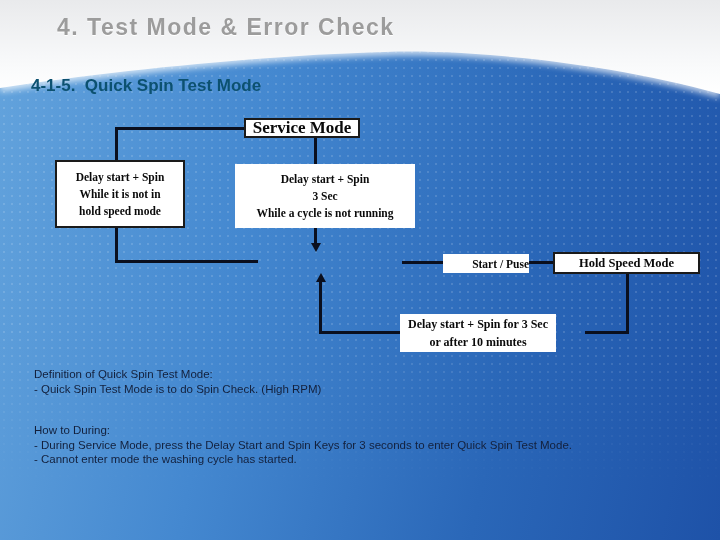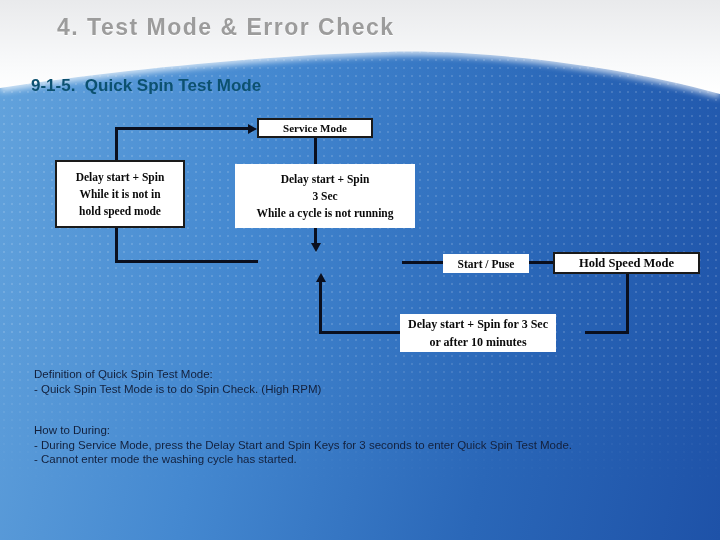--- a/index.html
+++ b/index.html
@@ -58,21 +58,21 @@
           <stop offset="0" stop-color="#e9eaec"></stop>
           <stop offset="0.75" stop-color="#fafbfc"></stop>
           <stop offset="1" stop-color="#ffffff"></stop>
         </linearGradient>
       </defs>
       <path d="M0,0 L720,0 L720,94 C610,63 470,49 385,52 C270,55 115,70 0,88 Z" fill="url(#topGrad)"></path>
     </svg>
   </div>
 
   <div class="page-title">4. Test Mode &amp; Error Check</div>
-  <div class="sub-title">9-1-5.  Quick Spin Test Mode</div>
+  <div class="sub-title">4-1-5.  Quick Spin Test Mode</div>
 
   <div class="fc-line" style="left:115px;top:127px;width:3px;height:34px;"></div>
   <div class="fc-line" style="left:115px;top:127px;width:134px;height:3px;"></div>
   <div class="arrow arrow-right" style="left:248px;top:123.5px;"></div>
 
   <div class="fc-line" style="left:314px;top:137px;width:3px;height:28px;"></div>
 
   <div class="fc-line" style="left:314px;top:228px;width:3px;height:17px;"></div>
   <div class="arrow arrow-down" style="left:310.5px;top:243px;"></div>
 
@@ -81,38 +81,38 @@
 
   <div class="fc-line" style="left:402px;top:261px;width:41px;height:3px;"></div>
   <div class="fc-line" style="left:529px;top:261px;width:24px;height:3px;"></div>
 
   <div class="fc-line" style="left:626px;top:274px;width:3px;height:60px;"></div>
   <div class="fc-line" style="left:585px;top:331px;width:44px;height:3px;"></div>
   <div class="fc-line" style="left:319px;top:331px;width:81px;height:3px;"></div>
   <div class="fc-line" style="left:319px;top:281px;width:3px;height:53px;"></div>
   <div class="arrow arrow-up" style="left:315.5px;top:273px;"></div>
 
-  <div class="fc-box fc-border" style="left:257px;top:118px;width:116px;height:20px;font-size:11px;">
+  <div class="fc-box fc-border" style="left:244px;top:118px;width:116px;height:20px;font-size:17px;">
     <div>Service Mode</div>
   </div>
 
   <div class="fc-box fc-border" style="left:55px;top:160px;width:130px;height:68px;font-size:11.5px;line-height:17px;">
     <div>Delay start + Spin</div>
     <div>While it is not in</div>
     <div>hold speed mode</div>
   </div>
 
   <div class="fc-box" style="left:235px;top:164px;width:180px;height:64px;font-size:11.5px;line-height:17px;">
     <div>Delay start + Spin</div>
     <div>3 Sec</div>
     <div>While a cycle is not running</div>
   </div>
 
 
-  <div class="fc-box" style="left:443px;top:254px;width:86px;height:19px;font-size:11.5px;">
+  <div class="fc-box" style="left:443px;top:254px;width:86px;height:19px;font-size:11.5px;text-align:right;">
     <div>Start / Puse</div>
   </div>
 
   <div class="fc-box fc-border" style="left:553px;top:252px;width:147px;height:22px;font-size:12.5px;">
     <div>Hold Speed Mode</div>
   </div>
 
   <div class="fc-box" style="left:400px;top:314px;width:156px;height:38px;font-size:12px;line-height:18px;">
     <div>Delay start + Spin for 3 Sec</div>
     <div>or after 10 minutes</div>

